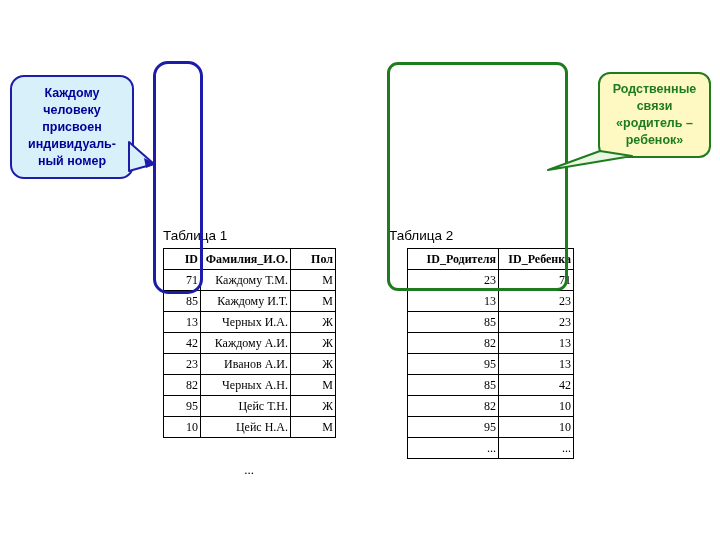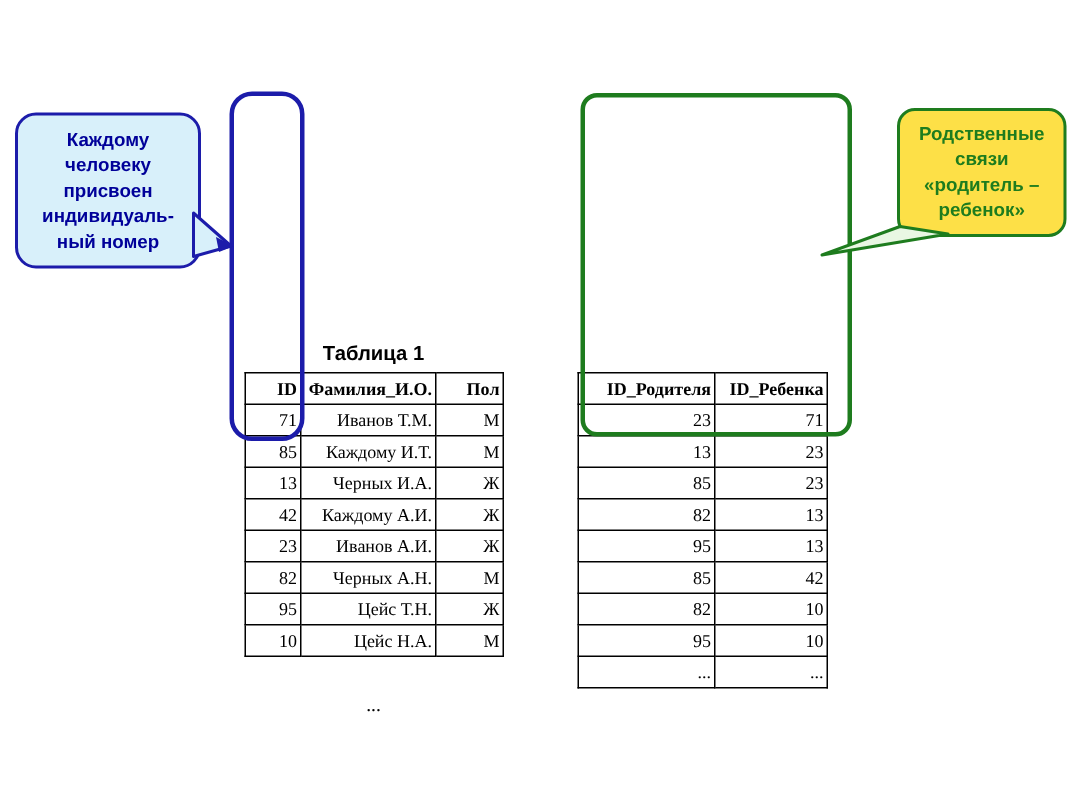--- a/index.html
+++ b/index.html
@@ -13,50 +13,50 @@
     display:flex;align-items:center;justify-content:center;text-align:center;
     font-weight:bold;white-space:pre-line;z-index:3;
   }
   #callout-left{
     left:10px;top:75px;width:124px;height:104px;
     background:#d8f0fa;border:2px solid #1c1caa;color:#000099;
     font-size:12.5px;line-height:17px;
   }
   #callout-right{
     left:598px;top:72px;width:113px;height:86px;border-radius:12px;
-    background:#fde047;border:2px solid #1e7c1e;color:#1e7c1e;
+    background:#fef9c3;border:2px solid #1e7c1e;color:#1e7c1e;
     font-size:12.5px;line-height:17px;
   }
   
   .outline-rect{position:absolute;box-sizing:border-box;background:transparent;z-index:2;pointer-events:none;}
   #blue-rect{
     left:153px;top:61px;width:50px;height:233px;
     border:3px solid #1c1caa;border-radius:15px;
   }
   #green-rect{
     left:387px;top:62px;width:181px;height:229px;
     border:3px solid #1e7c1e;border-radius:11px;
   }
   
   #tails{position:absolute;left:0;top:0;width:720px;height:540px;z-index:3;pointer-events:none;}
   
   .tbl-title{
-    position:absolute;font-weight:bold;font-size:13.5px;color:#000;
-    text-align:center;z-index:1;
+    position:absolute;font-weight:normal;font-size:13.5px;color:#000;
+    text-align:left;z-index:1;
   }
   #title-1{left:163px;top:228px;width:172px;}
   #title-2{left:389px;top:228px;width:166px;}
   
   table.data{
     position:absolute;border-collapse:collapse;z-index:1;
     font-family:"Liberation Serif",serif;font-size:12px;color:#000;
     table-layout:fixed;
   }
   #table-1{left:163px;top:248px;width:172px;}
-  #table-2{left:385px;top:248px;width:166px;}
+  #table-2{left:407px;top:248px;width:166px;}
   table.data th,table.data td{
     border:1px solid #000;height:20px;text-align:right;vertical-align:middle;
     padding:0 2px;overflow:hidden;
   }
   table.data th{font-weight:bold;font-size:12px;}
   #table-1 col.c0{width:37px;} #table-1 col.c1{width:90px;} #table-1 col.c2{width:45px;}
   #table-2 col.c0{width:91px;} #table-2 col.c1{width:75px;}
   #table1-footer{
     position:absolute;left:163px;top:462px;width:172px;text-align:center;
     font-family:"Liberation Serif",serif;font-size:13px;color:#000;z-index:1;
@@ -85,38 +85,39 @@
   <div class="outline-rect" id="blue-rect"></div>
   <div class="outline-rect" id="green-rect"></div>
 
   <svg id="tails" viewBox="0 0 720 540" xmlns="http://www.w3.org/2000/svg">
     <polygon points="129,142 154,164 129,171" fill="#d8f0fa" stroke="#1c1caa" stroke-width="2" stroke-linejoin="round"></polygon>
     <polygon points="156,164 144,158 146,168" fill="#1c1caa" stroke="none"></polygon>
     <polygon points="632,156 548,170 600,151" fill="#e9f7e3" stroke="#1e7c1e" stroke-width="2" stroke-linejoin="round"></polygon>
   </svg>
 
   <div class="tbl-title" id="title-1">Таблица 1</div>
+  <div class="tbl-title" id="title-2">Таблица 2</div>
 
   <table class="data" id="table-1">
     <colgroup>
         <col class="c0">
         <col class="c1">
         <col class="c2">
       </colgroup>
     <thead>
         <tr>
           <th>ID</th>
           <th>Фамилия_И.О.</th>
           <th>Пол</th>
         </tr>
       </thead>
     <tbody>
         <tr>
           <td>71</td>
-          <td>Иванов Т.М.</td>
+          <td>Каждому Т.М.</td>
           <td>М</td>
         </tr>
         <tr>
           <td>85</td>
           <td>Каждому И.Т.</td>
           <td>М</td>
         </tr>
         <tr>
           <td>13</td>
           <td>Черных И.А.</td>

